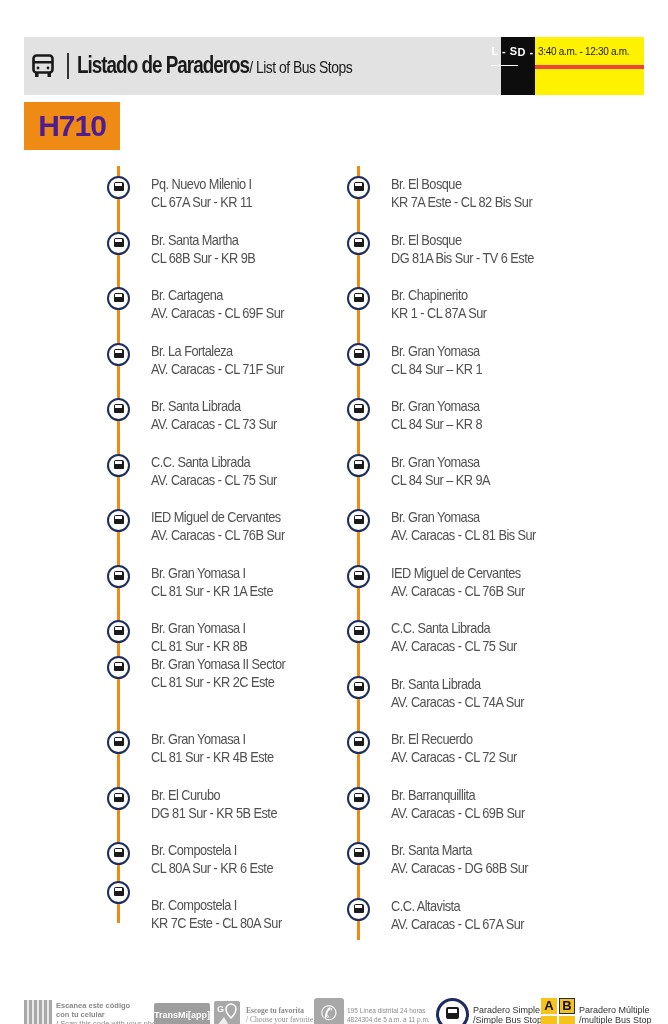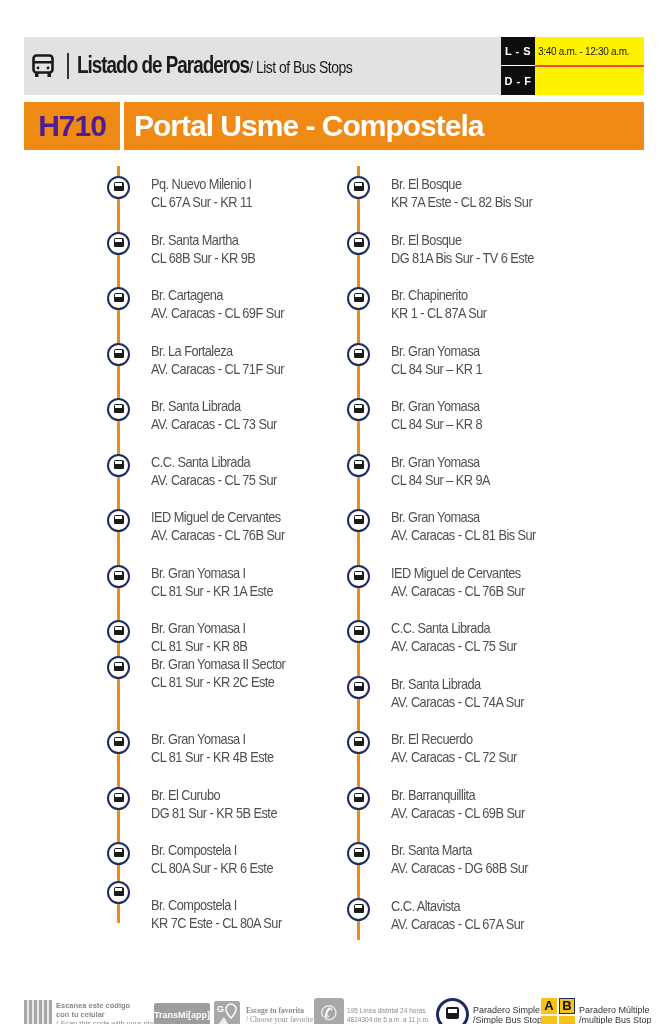--- a/index.html
+++ b/index.html
@@ -8,26 +8,26 @@
 
   
   .header { position:absolute; left:24px; top:37px; width:620px; height:58px; background:#e2e2e2; }
   .header .bus-icon { position:absolute; left:8px; top:17px; width:22px; height:24px; }
   .header .divider { position:absolute; left:43px; top:16px; width:1.5px; height:26px; background:#333; }
   .header .title { position:absolute; left:53px; top:15px; font-size:23px; font-weight:bold; color:#1a1a1a;
                    letter-spacing:-1.2px; transform:scaleX(0.82); transform-origin:left center; white-space:nowrap; }
   .header .title .sub { font-weight:normal; font-size:17px; letter-spacing:-0.6px; }
 
   .schedule { position:absolute; left:501px; top:37px; width:143px; height:58px; display:flex; }
-  .schedule .days { width:34px; background:#0d0d0d; color:#fff; display:flex; flex-direction:column;justify-content:center; }
+  .schedule .days { width:34px; background:#0d0d0d; color:#fff; display:flex; flex-direction:row;justify-content:center; }
   .schedule .times { flex:1; background:#fff200; color:#1a1a1a; display:flex; flex-direction:column; }
   .schedule .cell { height:29px; display:flex; align-items:center; font-size:10px; white-space:nowrap; }
   .schedule .days .cell { justify-content:center; font-weight:bold; font-size:11px; letter-spacing:0.5px; }
   .schedule .times .cell { padding-left:3px; letter-spacing:-0.3px; }
-  .schedule .times .cell.first { border-bottom:2px solid #ef4444; height:28px; }
+  .schedule .times .cell.first { border-bottom:4px solid #ef4444; height:28px; }
   .schedule .days .cell.first { border-bottom:1px solid #fff; height:28px; }
 
   
   .route { position:absolute; left:24px; top:102px; width:620px; height:48px; display:flex; }
   .route .code { width:96px; background:#ef8a14; color:#4c1d95; font-size:30px; font-weight:bold;
                  display:flex; align-items:center; justify-content:center; letter-spacing:-1px; }
   .route .sep { width:4px; background:#fff; }
   .route .name { flex:1; background:#ef8a14; color:#fff; font-size:30px; font-weight:bold;
                  display:flex; align-items:center; padding-left:10px; letter-spacing:-1px; }
 
@@ -95,21 +95,20 @@
     <div class="cell">D - F</div>
   </div>
   <div class="times">
     <div class="cell first">3:40 a.m. - 12:30 a.m.</div>
   </div>
 </div>
 
 <div class="route">
   <div class="code">H710</div>
   <div class="sep"></div>
-  <div class="name">Portal Usme - Compostela</div>
 </div>
 
 <div class="column left" id="col-left">
   <div class="line" style="height: 757px;"></div>
 <div class="stop" style="top: 0px;">
       <div class="marker"></div>
       <div class="label"><span>Pq. Nuevo Milenio I</span><br><span>CL 67A Sur - KR 11</span></div>
     </div>
     <div class="stop" style="top: 56px;">
       <div class="marker"></div>

